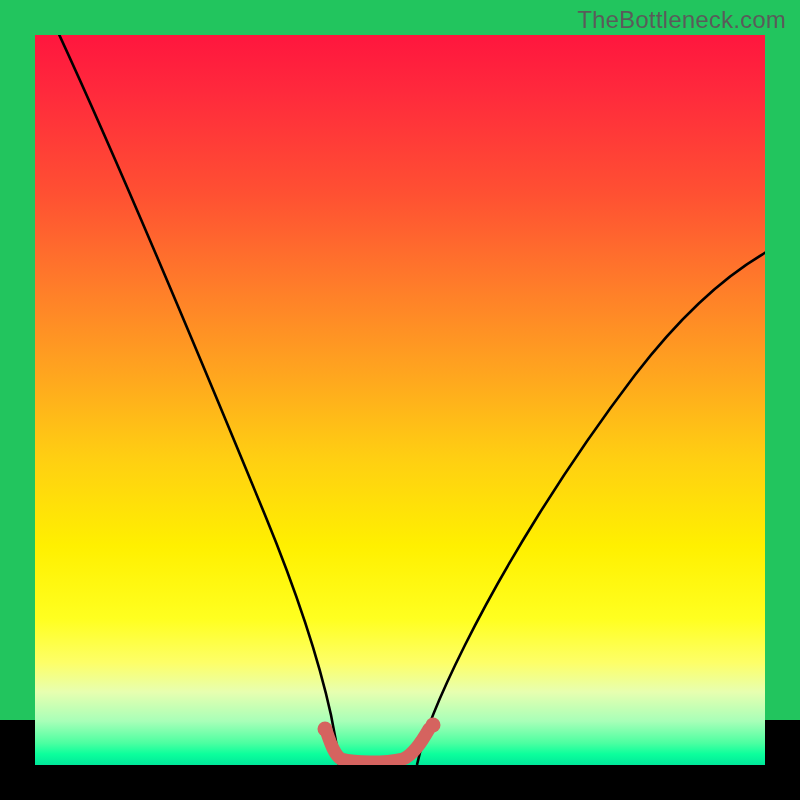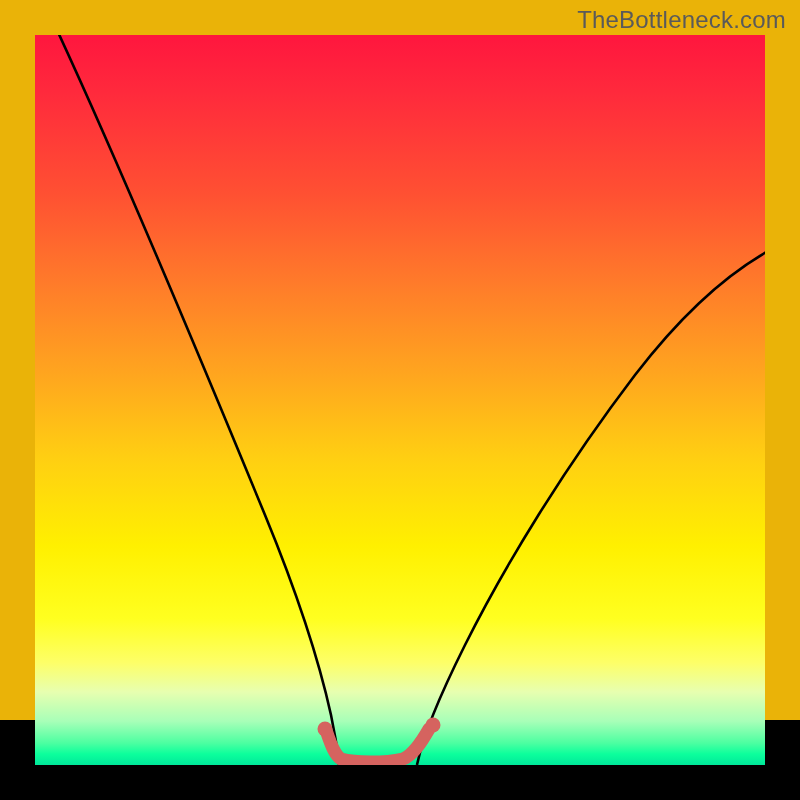--- a/index.html
+++ b/index.html
@@ -8,21 +8,21 @@
     width: 800px;
     height: 800px;
     background: #000;
     overflow: hidden;
     font-family: Arial, Helvetica, sans-serif;
   }
   .frame {
     position: relative;
     width: 800px;
     height: 720px;
-    background: #eab308;
+    background: #22c55e;
   }
   .watermark {
     position: absolute;
     top: 6px;
     right: 14px;
     color: #5a5a5a;
     font-size: 24px;
     font-weight: 500;
     letter-spacing: 0.2px;
     z-index: 5;

